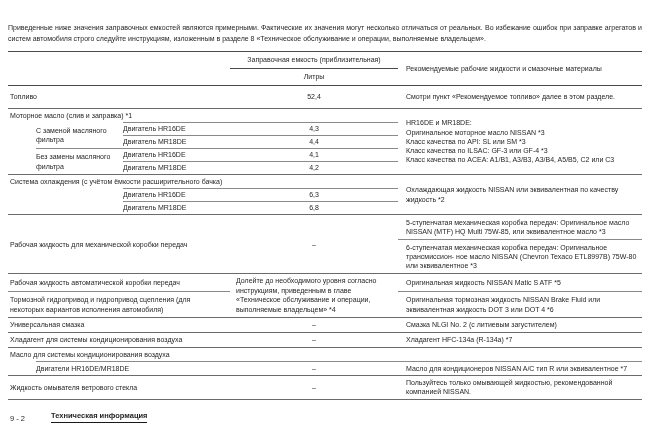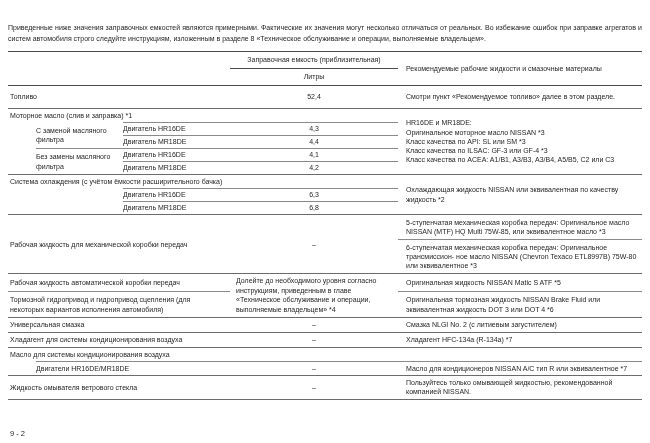--- a/index.html
+++ b/index.html
@@ -62,21 +62,21 @@
   
   .ac{display:grid;grid-template-columns:28px 194px 168px 244px;grid-template-rows:13px 14px;border-bottom:1px solid #6b6b6b;}
   .ac-section{grid-column:1/5;grid-row:1;display:flex;align-items:center;padding-left:2px;}
   .ac-l{grid-column:2;grid-row:2;}
   .ac-v{grid-column:3;grid-row:2;}
   .ac-n{grid-column:4;grid-row:2;}
   
   .washer{border-bottom:1px solid #6b6b6b;}
   .washer .note{padding-top:2px;padding-bottom:3px;}
   
-  .footer{position:absolute;left:10px;bottom:5px;display:flex;align-items:flex-end;gap:26px;font-size:7.5px;}
+  .footer{position:absolute;left:10px;bottom:20px;display:flex;align-items:flex-end;gap:26px;font-size:7.5px;}
   .footer-sec{font-weight:bold;border-bottom:1.5px solid #1a1a1a;padding-bottom:2px;}
 </style>
 </head>
 <body>
 
 <div class="page">
 
 
   <div class="intro">Приведенные ниже значения заправочных емкостей являются примерными. Фактические их значения могут несколько отличаться от реальных. Во избежание ошибок при заправке агрегатов и систем автомобиля строго следуйте инструкциям, изложенным в разделе 8 «Техническое обслуживание и операции, выполняемые владельцем».</div>
 
@@ -167,13 +167,14 @@
       <div class="vc pl">Жидкость омывателя ветрового стекла</div>
       <div class="ctr">–</div>
       <div class="vc note">Пользуйтесь только омывающей жидкостью, рекомендованной компанией NISSAN.</div>
     </div>
 
   </div>
 </div>
 
 <div class="footer">
   <span>9 - 2</span>
+  <span class="footer-sec">Техническая информация</span>
 </div>
 
 </body></html>

